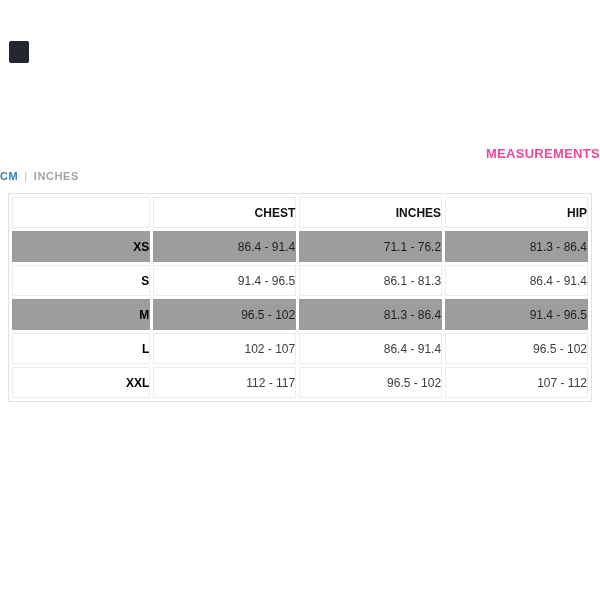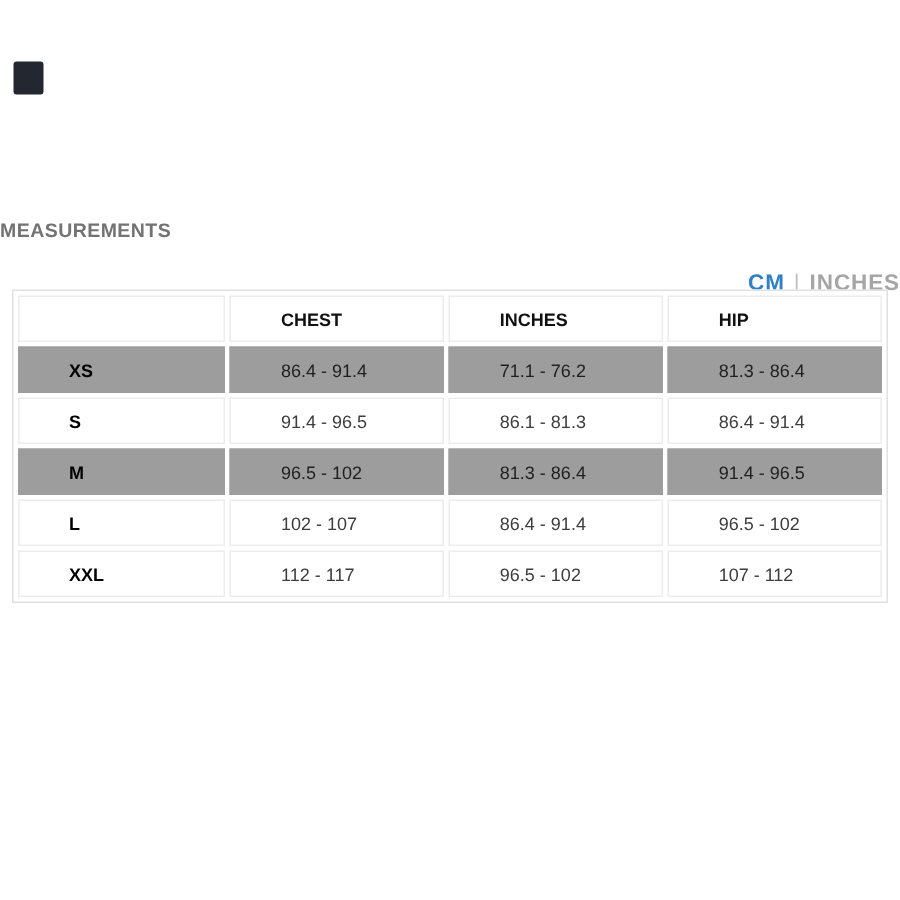--- a/index.html
+++ b/index.html
@@ -14,31 +14,31 @@
     position: absolute;
     left: 9px; top: 41px;
     width: 20px; height: 22px;
     background: var(--swatch, #23272f);
     border-radius: 2px;
     cursor: pointer;
   }
   .title {
     position: absolute;
     top: 146px; left: 0; width: 100%;
-    text-align: left;
+    text-align: right;
     font-size: 13px;
     font-weight: bold;
     letter-spacing: 0.3px;
-    color: #737373;
+    color: #ec4899;
   }
   .units {
     position: absolute;
-    top: 180px; left: 0; width: 100%;
-    text-align: right;
-    font-size: 15px;
+    top: 170px; left: 0; width: 100%;
+    text-align: left;
+    font-size: 11px;
     font-weight: bold;
     letter-spacing: 0.6px;
   }
   .unit { cursor: pointer; }
   .unit-active { color: var(--accent, #2f80c4); }
   .unit-inactive { color: var(--muted, #a5a5a5); }
   .unit-sep {
     color: #bfbfbf;
     font-weight: normal;
     padding: 0 6px;
@@ -49,27 +49,26 @@
     width: 584px;
     border: 1px solid var(--border, #e0e0e0);
     border-collapse: separate;
     border-spacing: 3px;
     table-layout: fixed;
     background: #ffffff;
   }
   .size-table col.c0 { width: 24.4%; }
   .size-table th, .size-table td {
     height: 31px;
-    text-align: left;
+    text-align: right;
     vertical-align: middle;
     font-size: 12px;
     border: 1px solid #ececec;
     background: #ffffff;
     white-space: nowrap;
-    padding-left: 33px;
   }
   .size-table th {
     font-weight: bold;
     color: #111111;
   }
   .size-table td { color: #3d3d3d; }
   .size-table td.size {
     font-weight: bold;
     color: #000000;
     margin-top: 11px;

